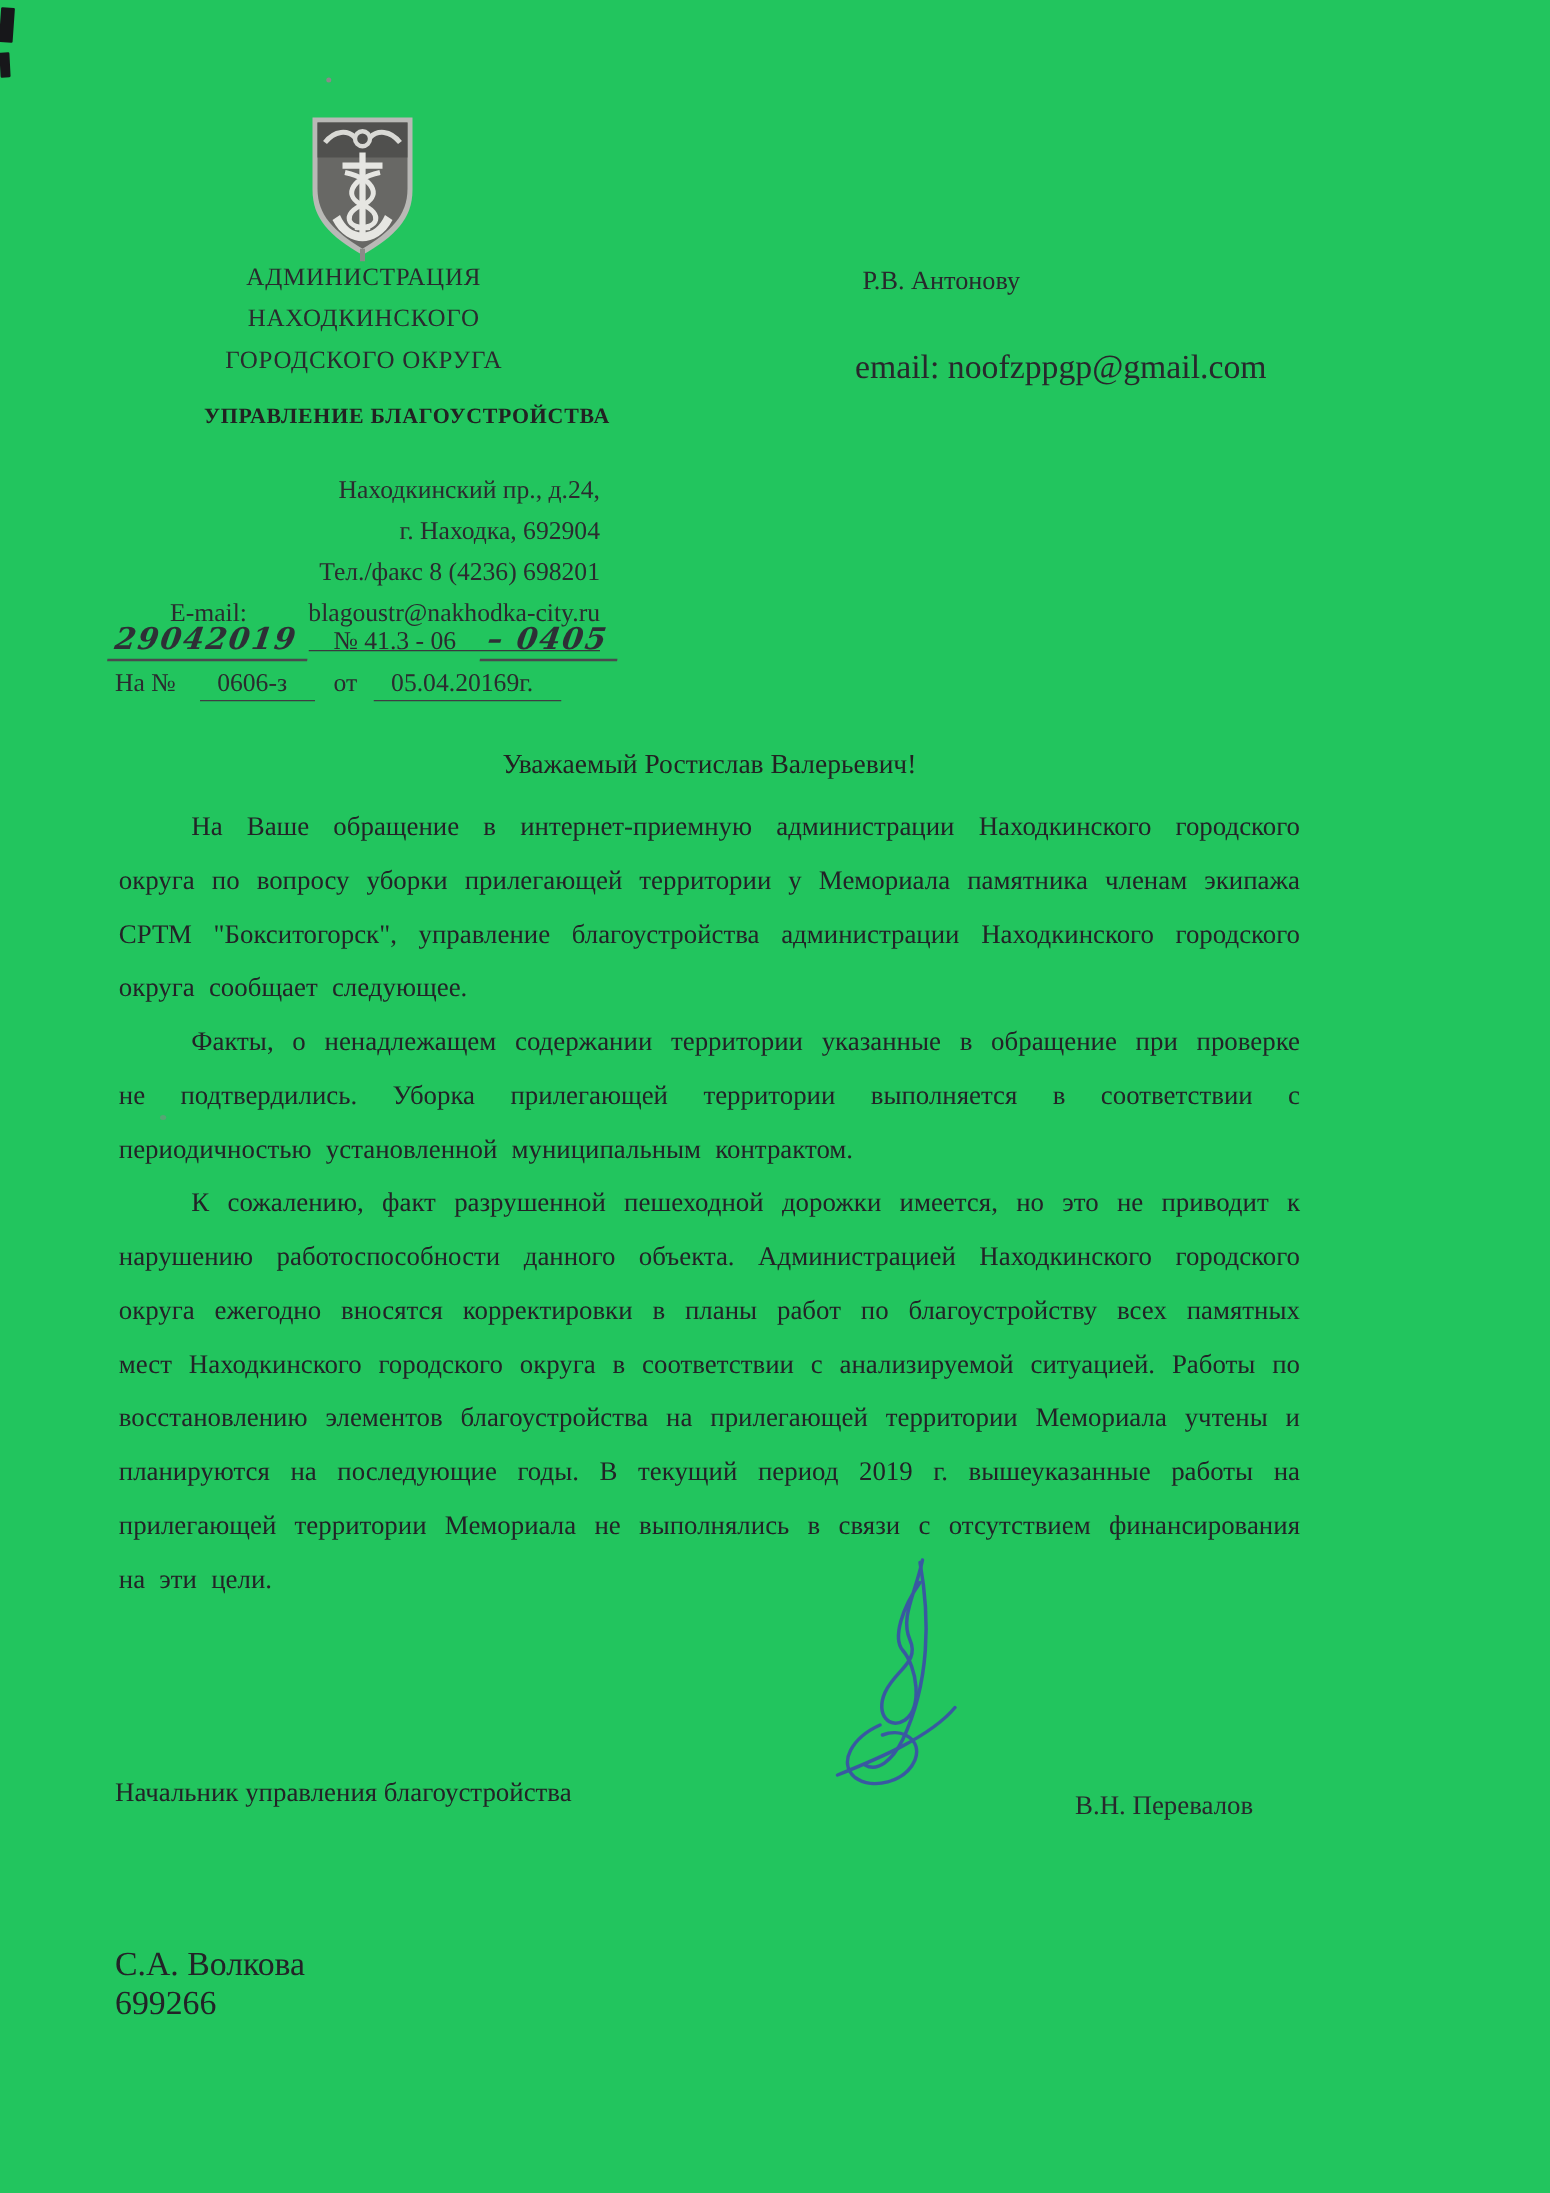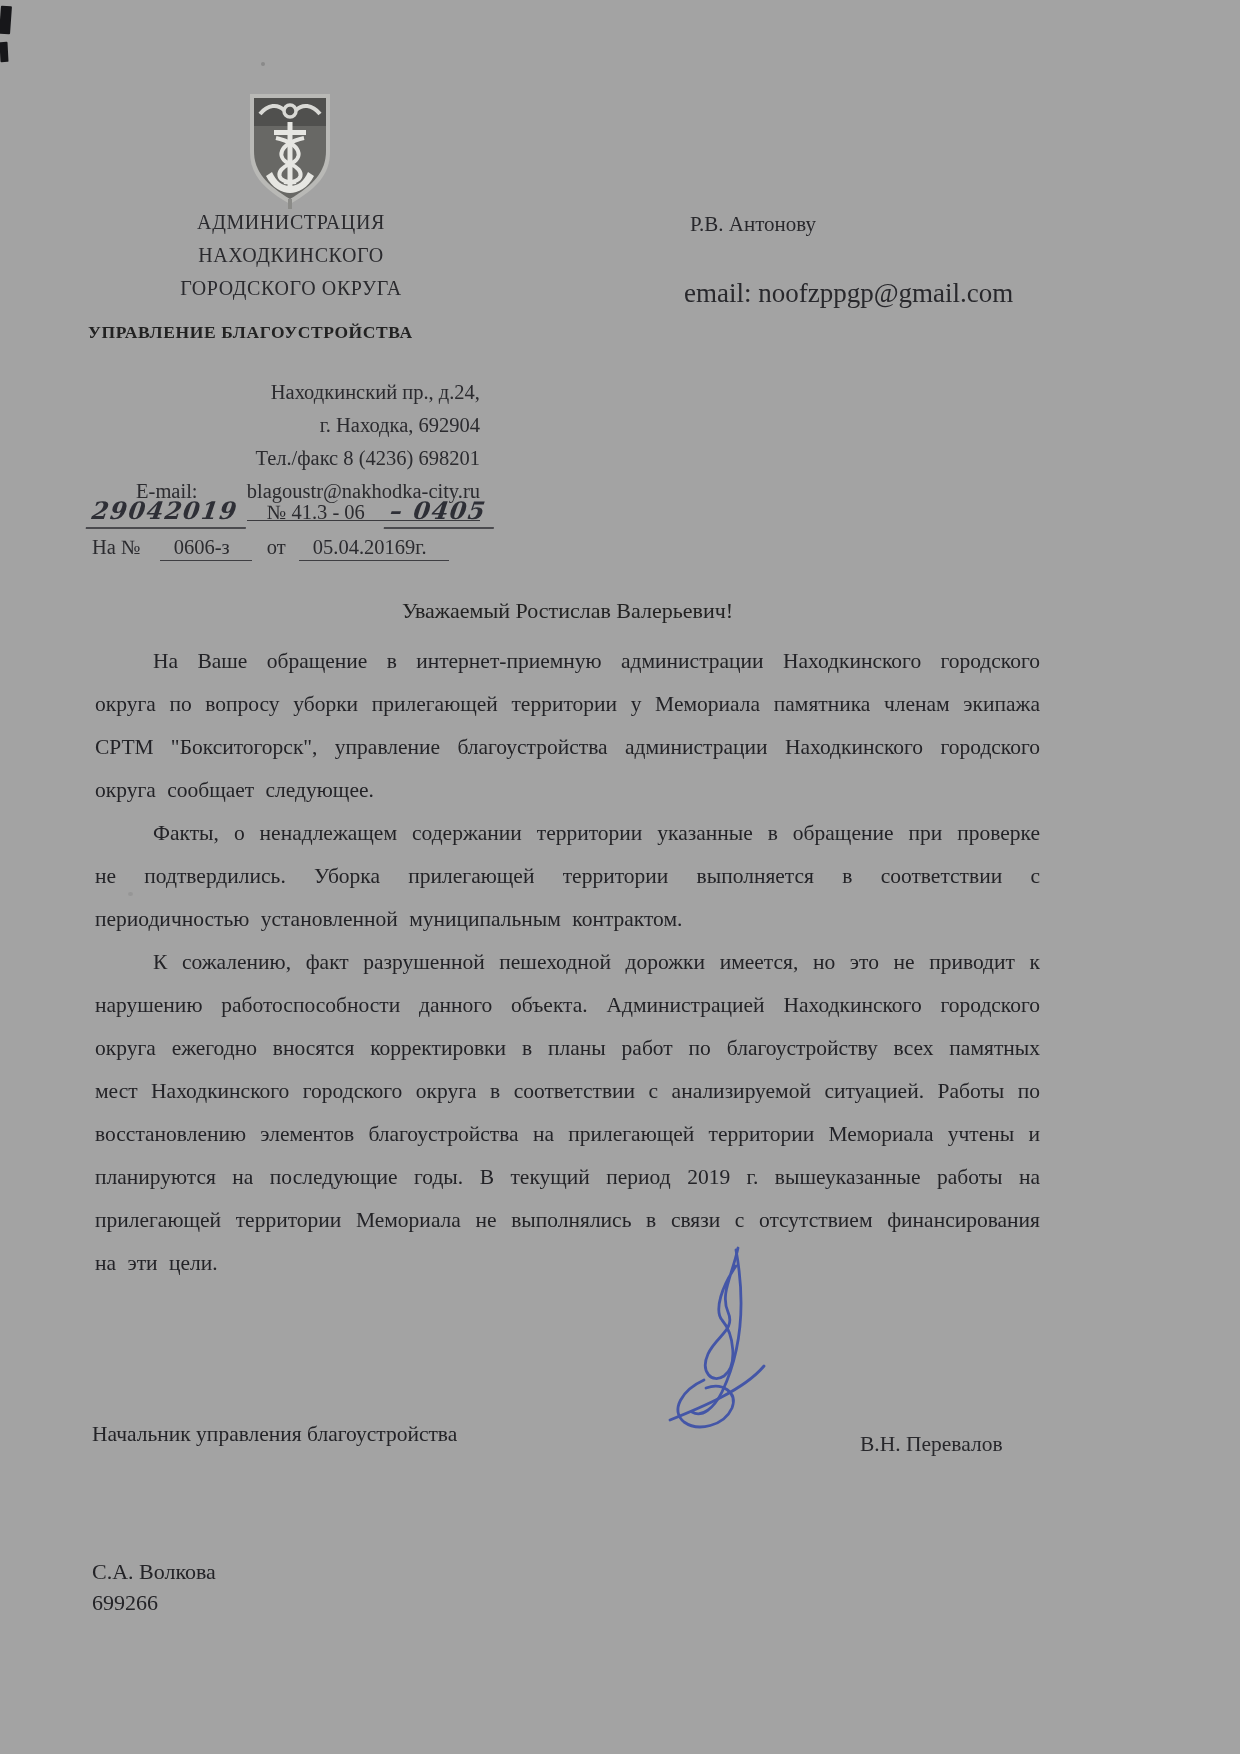--- a/index.html
+++ b/index.html
@@ -1,37 +1,37 @@
 <!DOCTYPE html>
 <html><head>
 <meta charset="utf-8">
 <style>
   html,body{margin:0;padding:0;background:#e9e9e9;}
   .page{
     position:relative;
     width:1240px;height:1754px;
     margin:0 auto;
-    background:#a3a3a3;
+    background:#22c55e;
     font-family:"Liberation Serif","DejaVu Serif",serif;
     color:#1f1f22;
     overflow:hidden;
   }
   
   .scan-mark{position:absolute;background:#17171a;border-radius:1px;}
   .speck{position:absolute;background:#8a8a8a;border-radius:50%;}
   
   .emblem{position:absolute;left:246px;top:92px;width:88px;height:118px;}
   .org-block{
     position:absolute;left:118px;top:206px;width:346px;
     text-align:center;font-size:20px;line-height:33px;letter-spacing:.6px;
     color:#2a2a2e;
   }
   .department{
     position:absolute;left:88px;top:322px;width:400px;
-    text-align:left;font-size:17.5px;font-weight:bold;letter-spacing:.6px;
+    text-align:right;font-size:17.5px;font-weight:bold;letter-spacing:.6px;
     color:#222;
   }
   .address-block{
     position:absolute;left:100px;top:376px;width:380px;
     text-align:right;font-size:20.5px;line-height:33px;color:#2b2b2f;
   }
   .email-link{border-bottom:1.6px solid #3a3a3e;padding-bottom:18px;margin-left:44px;}
   .ref-line{
     position:absolute;left:88px;top:496px;width:520px;
     font-size:20.5px;color:#2b2b2f;white-space:nowrap;
@@ -59,21 +59,21 @@
     position:absolute;left:95px;top:640px;width:945px;
     font-size:21.5px;line-height:43px;color:#232327;
     text-align:justify;word-spacing:6px;
   }
   .body-text p{margin:0;text-indent:58px;}
   
   .sig-title{position:absolute;left:92px;top:1422px;font-size:21.5px;color:#232327;}
   .signer-name{position:absolute;left:860px;top:1432px;font-size:21.5px;color:#28282c;}
   .signature-ink{position:absolute;left:652px;top:1242px;width:140px;height:195px;}
   
-  .footer-block{position:absolute;left:92px;top:1556px;font-size:22px;line-height:31px;color:#232327;font-family:Liberation Serif, serif;}
+  .footer-block{position:absolute;left:92px;top:1556px;font-size:27px;line-height:31px;color:#232327;font-family:Liberation Serif, serif;}
 </style>
 </head>
 <body>
 
 <div class="page">
 
   <div class="scan-mark" style="left:0;top:6px;width:11px;height:28px;transform:rotate(4deg);"></div>
   <div class="scan-mark" style="left:0;top:42px;width:8px;height:20px;transform:rotate(-3deg);"></div>
   <div class="speck" style="left:261px;top:62px;width:4px;height:4px;"></div>
   <div class="speck" style="left:128px;top:892px;width:5px;height:4px;opacity:.5;"></div>

